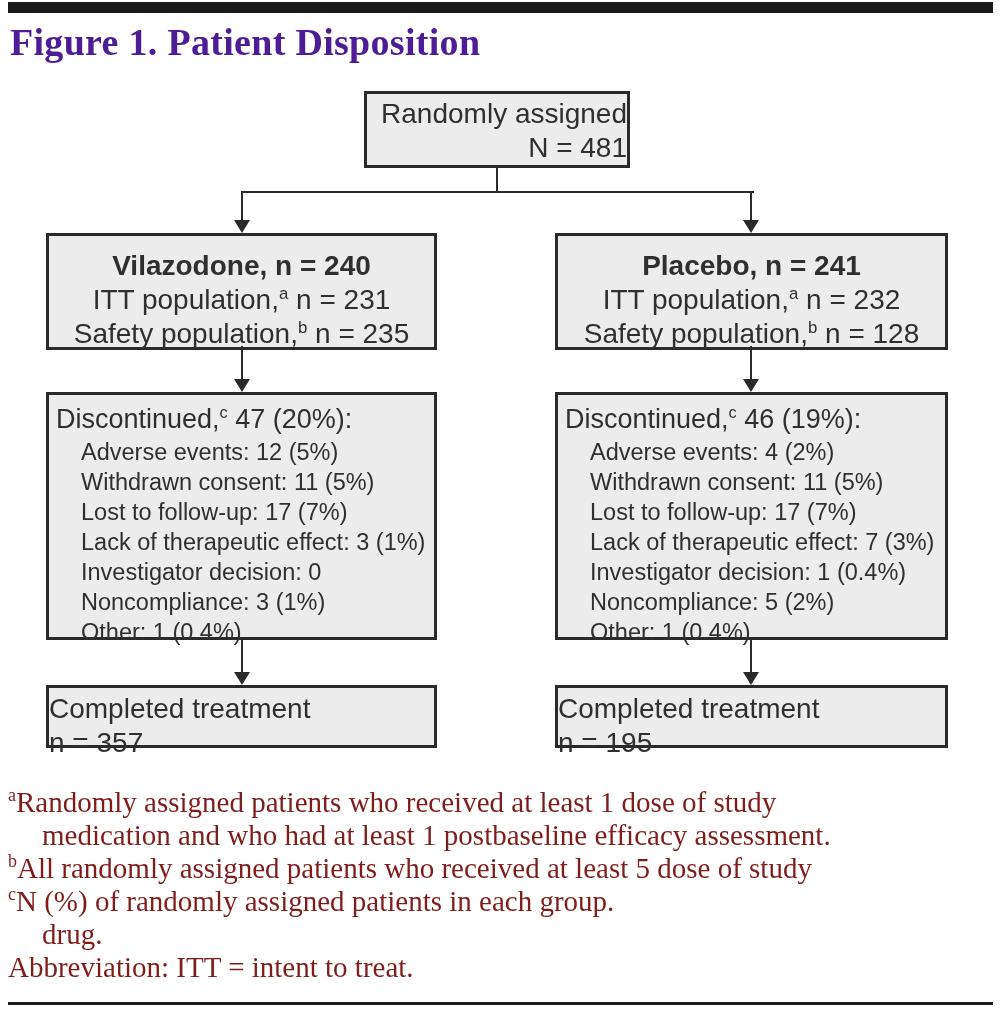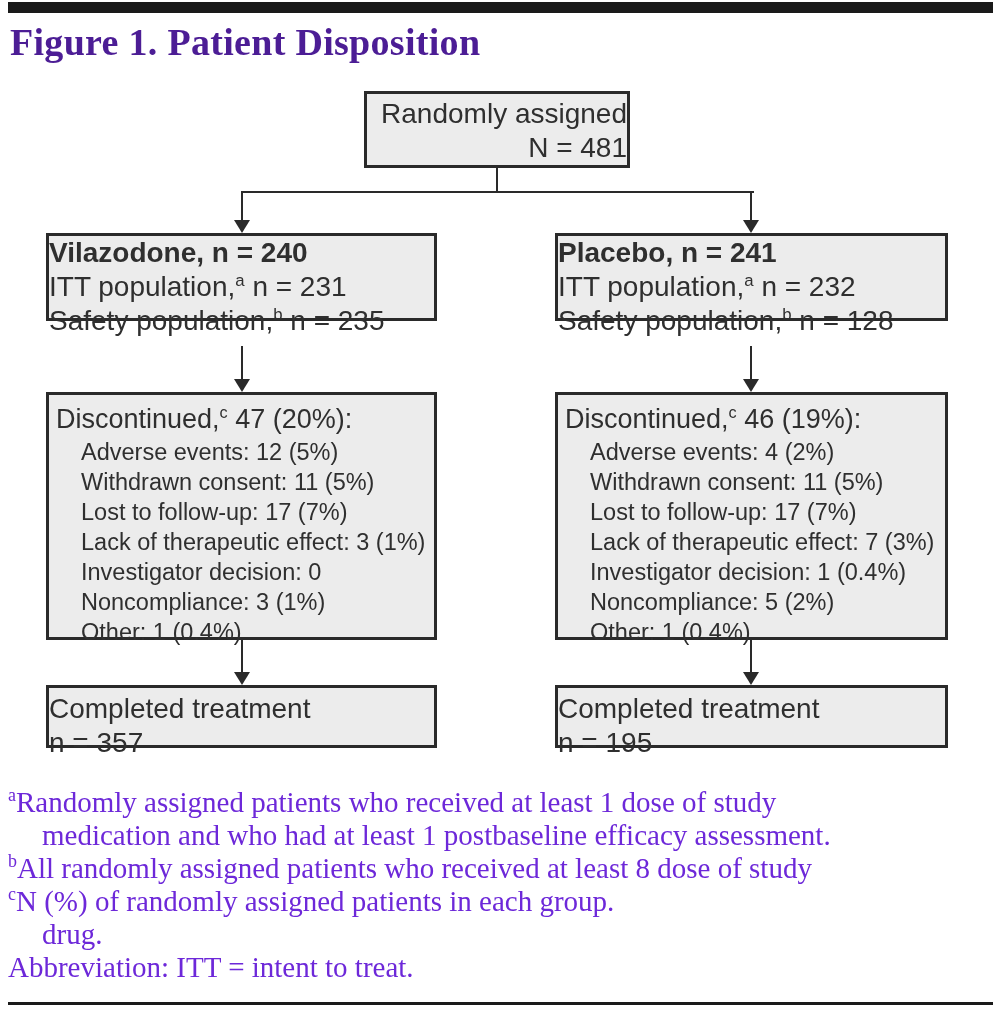--- a/index.html
+++ b/index.html
@@ -8,21 +8,21 @@
     font-family:"Liberation Sans", sans-serif; color:#2f2f2f; overflow:hidden;
   }
   .topbar { position:absolute; left:8px; top:2px; width:985px; height:11px; background:#1a1a1a; }
   .fig-title {
     position:absolute; left:10px; top:20px;
     font-family:"Liberation Serif", serif; font-weight:600; font-size:38px;
     color:#4c1d95; letter-spacing:0.3px; white-space:nowrap;
   }
   .box { position:absolute; box-sizing:border-box; background:#ececec; border:3px solid #2a2a2a; }
   .top-box { left:364px; top:91px; width:266px; height:77px; padding-top:3px; font-size:28px; line-height:34px; text-align:right; }
-  .group-box { top:233px; height:88px; padding-top:0; font-size:28px; line-height:34px; text-align:left; }
+  .group-box { top:233px; height:117px; padding-top:13px; font-size:28px; line-height:34px; text-align:center; }
   .disc-box { top:392px; height:248px; padding-top:7px; text-align:left; }
   .done-box { top:685px; height:63px; padding-top:4px; font-size:28px; line-height:34px; text-align:left; }
   .col0 { left:46px;  width:391px; }
   .col1 { left:555px; width:393px; }
   .bold { font-weight:bold; }
   .disc-header { font-size:27px; line-height:35px; padding-left:7px; white-space:nowrap; }
   .disc-item   { font-size:23.5px; line-height:30px; padding-left:32px; white-space:nowrap; }
   sup.s { font-size:0.6em; vertical-align:super; line-height:0; }
   .stem  { position:absolute; left:496px; top:168px; width:2px; height:24px; background:#2a2a2a; }
   .hline { position:absolute; left:241px; top:191px; width:513px; height:2px; background:#2a2a2a; }
@@ -30,21 +30,21 @@
   .arrow .shaft { position:absolute; left:7px; top:0; bottom:11px; width:2px; background:#2a2a2a; }
   .arrow .head  { position:absolute; left:0; bottom:0; width:0; height:0;
                   border-left:8px solid transparent; border-right:8px solid transparent;
                   border-top:13px solid #2a2a2a; }
   .a-l { left:234px; } .a-r { left:743px; }
   .a-branch { top:191px; height:42px; }
   .a-g2d    { top:346px; height:46px; }
   .a-d2c    { top:640px; height:45px; }
   .footnotes {
     position:absolute; left:8px; top:786px; width:980px;
-    font-family:"Liberation Serif", serif; font-size:29px; line-height:33px; color:#6d28d9;
+    font-family:"Liberation Serif", serif; font-size:29px; line-height:33px; color:#7f1d1d;
   }
   .fn-line { white-space:nowrap; }
   .fn-indent { padding-left:34px; }
   .fn-sup { font-size:0.62em; vertical-align:super; line-height:0; }
   .bottomrule { position:absolute; left:8px; top:1002px; width:985px; height:3px; background:#1a1a1a; }
 </style>
 </head>
 <body>
 
 <div class="page">
@@ -124,21 +124,21 @@
     <div>n = 357</div>
   </div>
   <div class="box done-box col1">
     <div>Completed treatment</div>
     <div>n = 195</div>
   </div>
 
   <div class="footnotes">
     <div class="fn-line"><sup class="fn-sup">a</sup><span>Randomly assigned patients who received at least 1 dose of study</span></div>
     <div class="fn-line fn-indent"><sup class="fn-sup"></sup><span>medication and who had at least 1 postbaseline efficacy assessment.</span></div>
-    <div class="fn-line"><sup class="fn-sup">b</sup><span>All randomly assigned patients who received at least 8 dose of study</span></div>
+    <div class="fn-line"><sup class="fn-sup">b</sup><span>All randomly assigned patients who received at least 5 dose of study</span></div>
     <div class="fn-line"><sup class="fn-sup">c</sup><span>N (%) of randomly assigned patients in each group.</span></div>
     <div class="fn-line fn-indent"><sup class="fn-sup"></sup><span>drug.</span></div>
     <div class="fn-line"><sup class="fn-sup"></sup><span>Abbreviation: ITT = intent to treat.</span></div>
   </div>
 
   <div class="bottomrule"></div>
 
 </div>
 
 </body></html>

